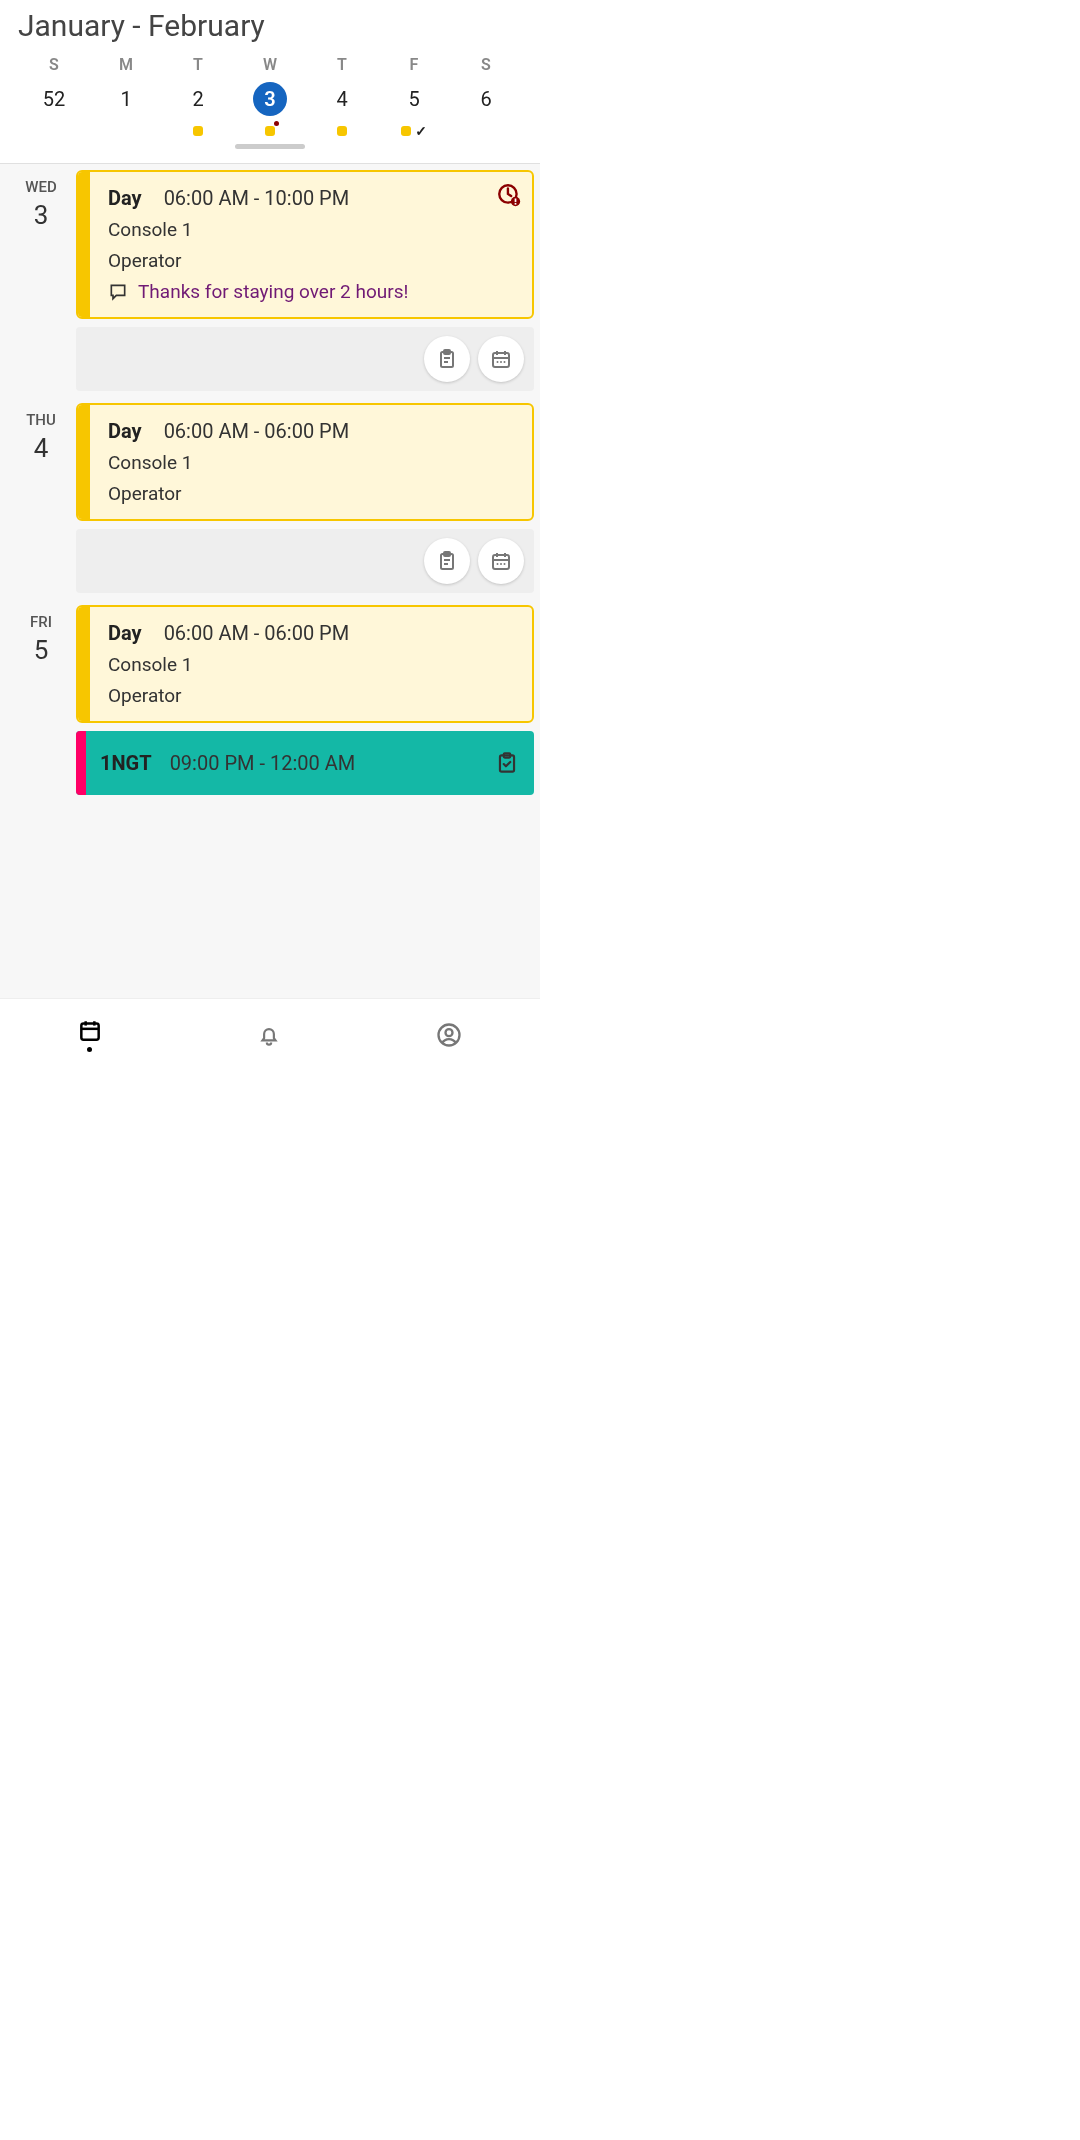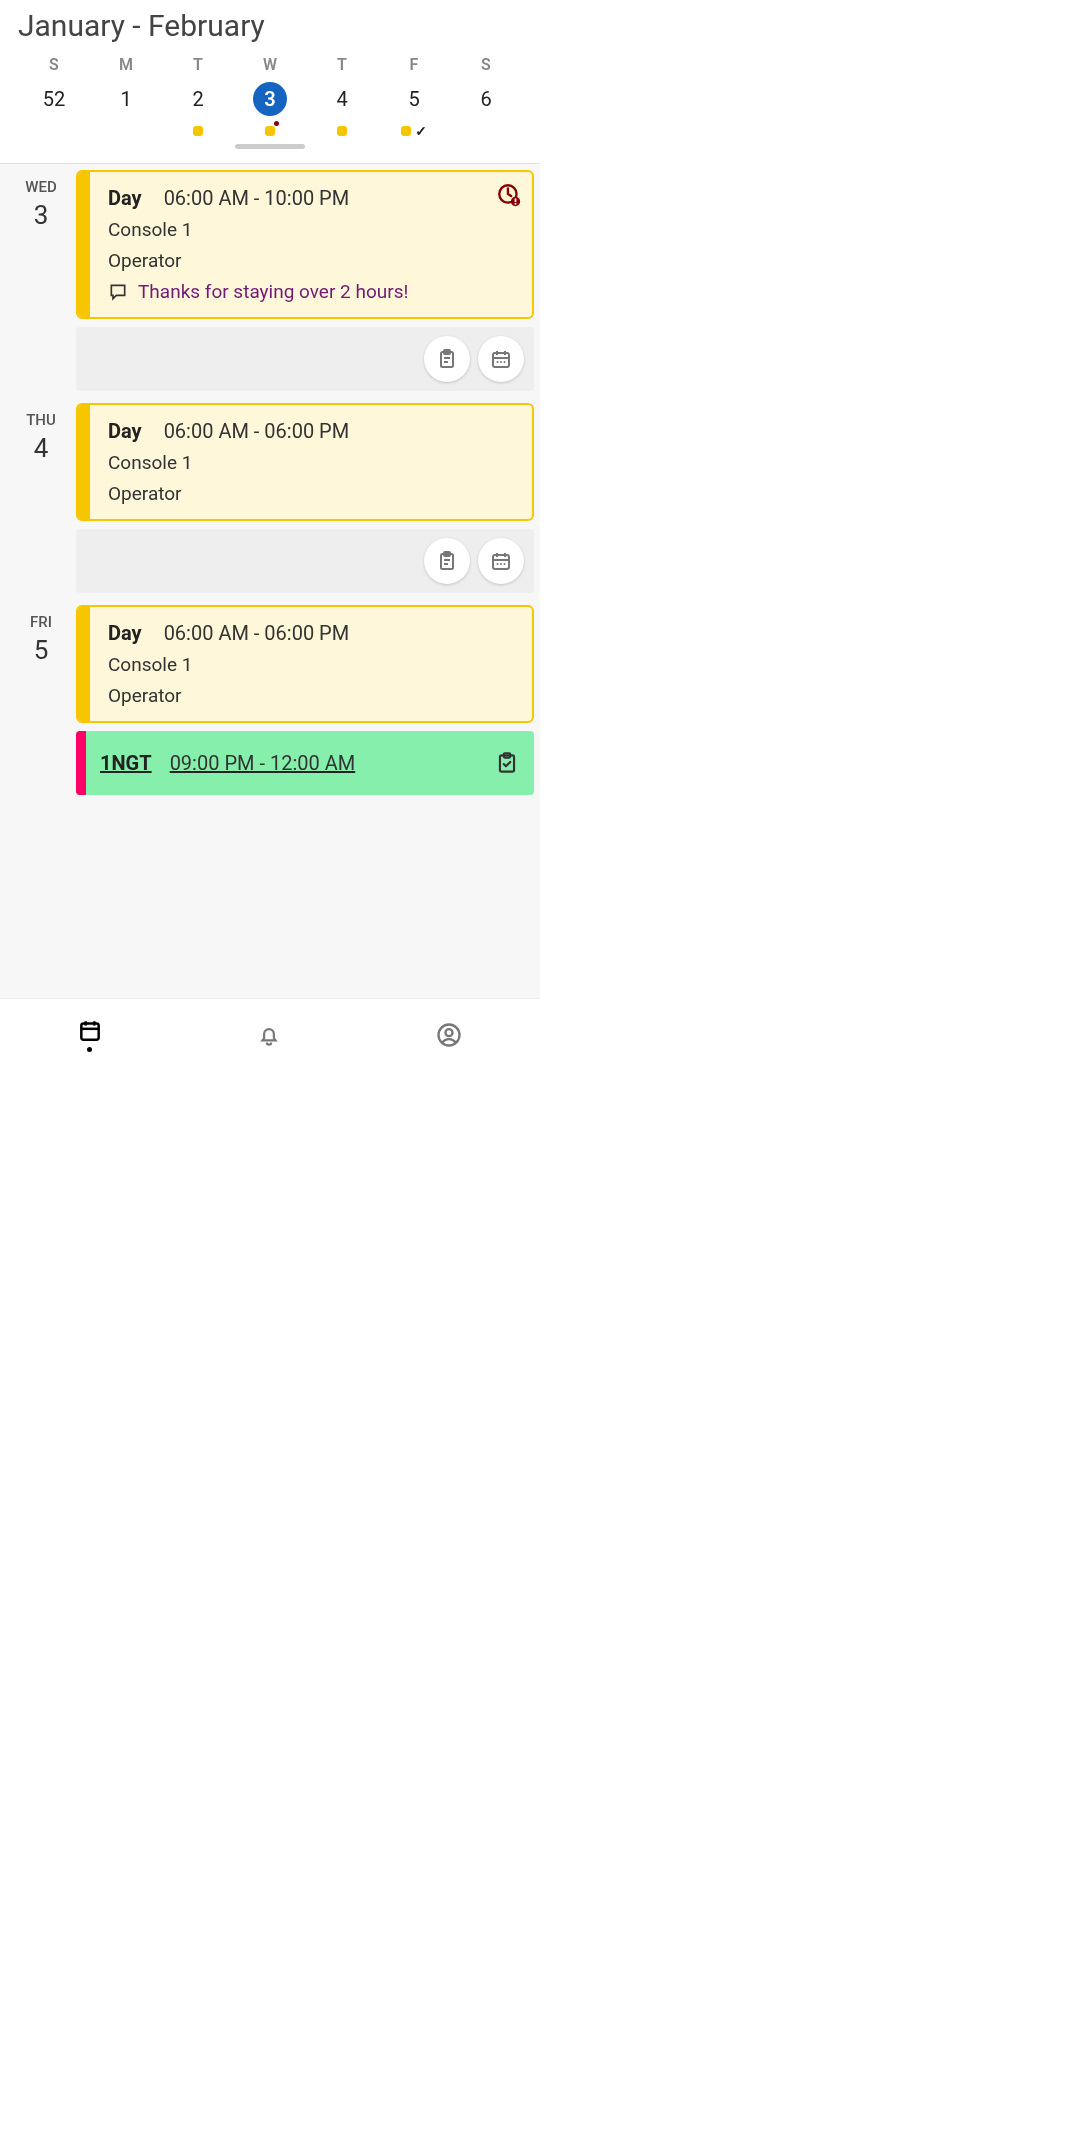--- a/index.html
+++ b/index.html
@@ -29,21 +29,21 @@
   .card .stripe { width:12px; background:#f7c600; }
   .card .body { flex:1; padding:14px 14px 14px 18px; display:flex; flex-direction:column; gap:8px; position:relative; }
   .line1 { display:flex; align-items:center; gap:22px; }
   .shiftname { font-size:20px; font-weight:700; color:#222; }
   .timerange { font-size:20px; color:#333; }
   .alerticon { position:absolute; right:10px; top:10px; }
   .loc, .role { font-size:19px; color:#333; }
   .comment { display:flex; align-items:center; gap:10px; font-size:19px; color:#701a75; }
   .actionbar { background:#eee; border-radius:4px; height:64px; display:flex; align-items:center; justify-content:flex-end; padding-right:10px; gap:8px; }
   .circlebtn { width:46px; height:46px; border-radius:50%; background:#fff; box-shadow:0 1px 3px rgba(0,0,0,.18); display:flex; align-items:center; justify-content:center; }
-  .card2 { background:#86efac; border-radius:4px; display:flex; overflow:hidden; height:64px;text-decoration:underline; }
+  .card2 { background:#14b8a6; border-radius:4px; display:flex; overflow:hidden; height:64px; }
   .card2 .stripe { width:10px; background:#ff0066; }
   .card2 .body { flex:1; display:flex; align-items:center; padding:0 14px; gap:18px; }
   .c2name { font-size:20px; font-weight:700; color:#222; }
   .c2time { font-size:20px; color:#333; }
   .c2icon { margin-left:auto; }
   .bottomnav { height:72px; border-top:1px solid #eee; display:flex; align-items:center; justify-content:space-around; background:#fff; }
   .navbtn { display:flex; flex-direction:column; align-items:center; gap:3px; }
   .navdot { width:5px; height:5px; background:#000; border-radius:50%; }
   svg { display:block; }
 </style>

